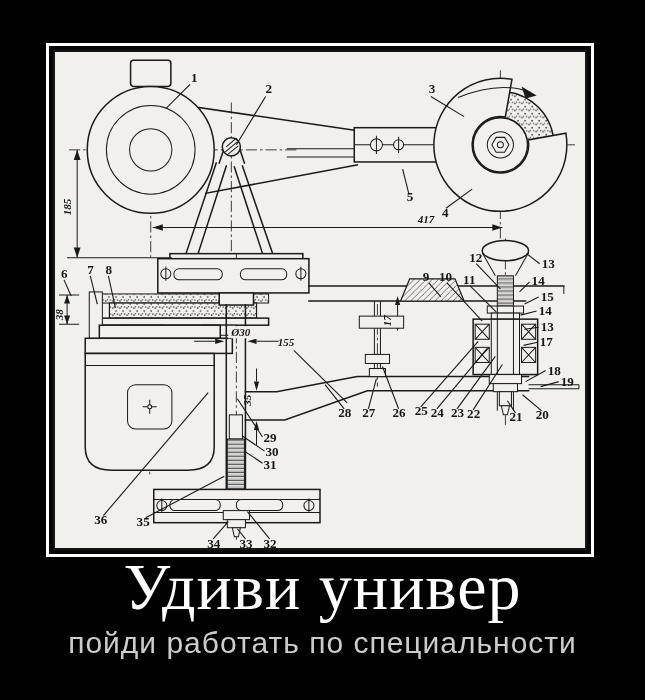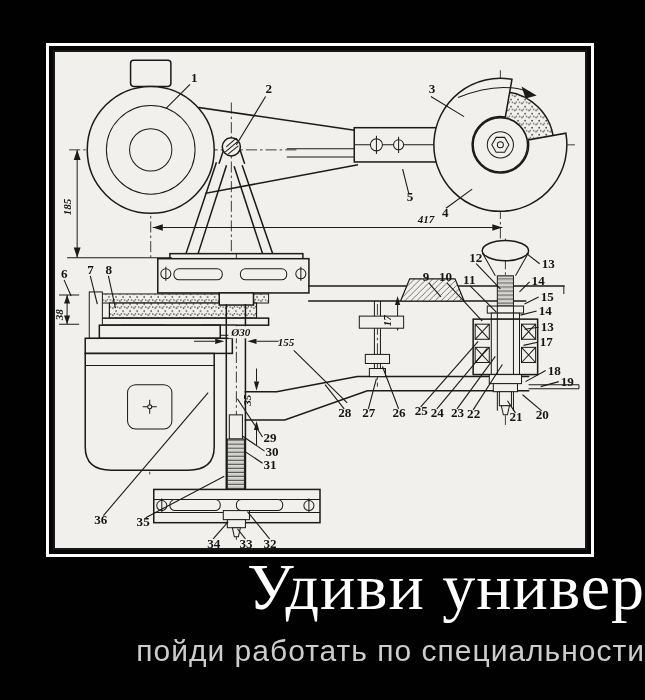--- a/index.html
+++ b/index.html
@@ -14,25 +14,25 @@
   .ln{fill:none;stroke:#1b1b1b;stroke-width:1.5;stroke-linecap:square;}
   .tn{fill:none;stroke:#1b1b1b;stroke-width:1;}
   .cl{fill:none;stroke:#2a2a2a;stroke-width:0.9;stroke-dasharray:11 3 2.5 3;}
   .ld{fill:none;stroke:#1b1b1b;stroke-width:1.1;}
   .fw{fill:#f1f0ec;stroke:#1b1b1b;stroke-width:1.5;}
   .fwt{fill:#f1f0ec;stroke:#1b1b1b;stroke-width:1;}
   .ar{fill:#1b1b1b;stroke:none;}
   .co{font:700 13px "Liberation Serif",serif;fill:#161616;}
   .dim{font:italic 700 11px "Liberation Serif",serif;fill:#161616;}
 
-  .caption{position:absolute;left:0;top:552px;width:645px;text-align:right;}
+  .caption{position:absolute;left:0;top:552px;width:645px;text-align:center;}
   .title{font-family:"Liberation Serif",serif;font-size:66px;line-height:1.05;
          color:#ffffff;letter-spacing:1px;white-space:nowrap;}
   .subtitle{font-family:"Liberation Sans",sans-serif;font-size:30px;line-height:1.2;
-            color:#cccccc;letter-spacing:1px;margin-top:12px;white-space:nowrap;}
+            color:#cccccc;letter-spacing:1px;margin-top:4px;white-space:nowrap;}
 </style>
 </head>
 <body>
 
 <div class="canvas">
 
   <div class="frame">
     <div class="paper">
       <svg viewBox="0 0 526 492" xmlns="http://www.w3.org/2000/svg">
         <defs>

